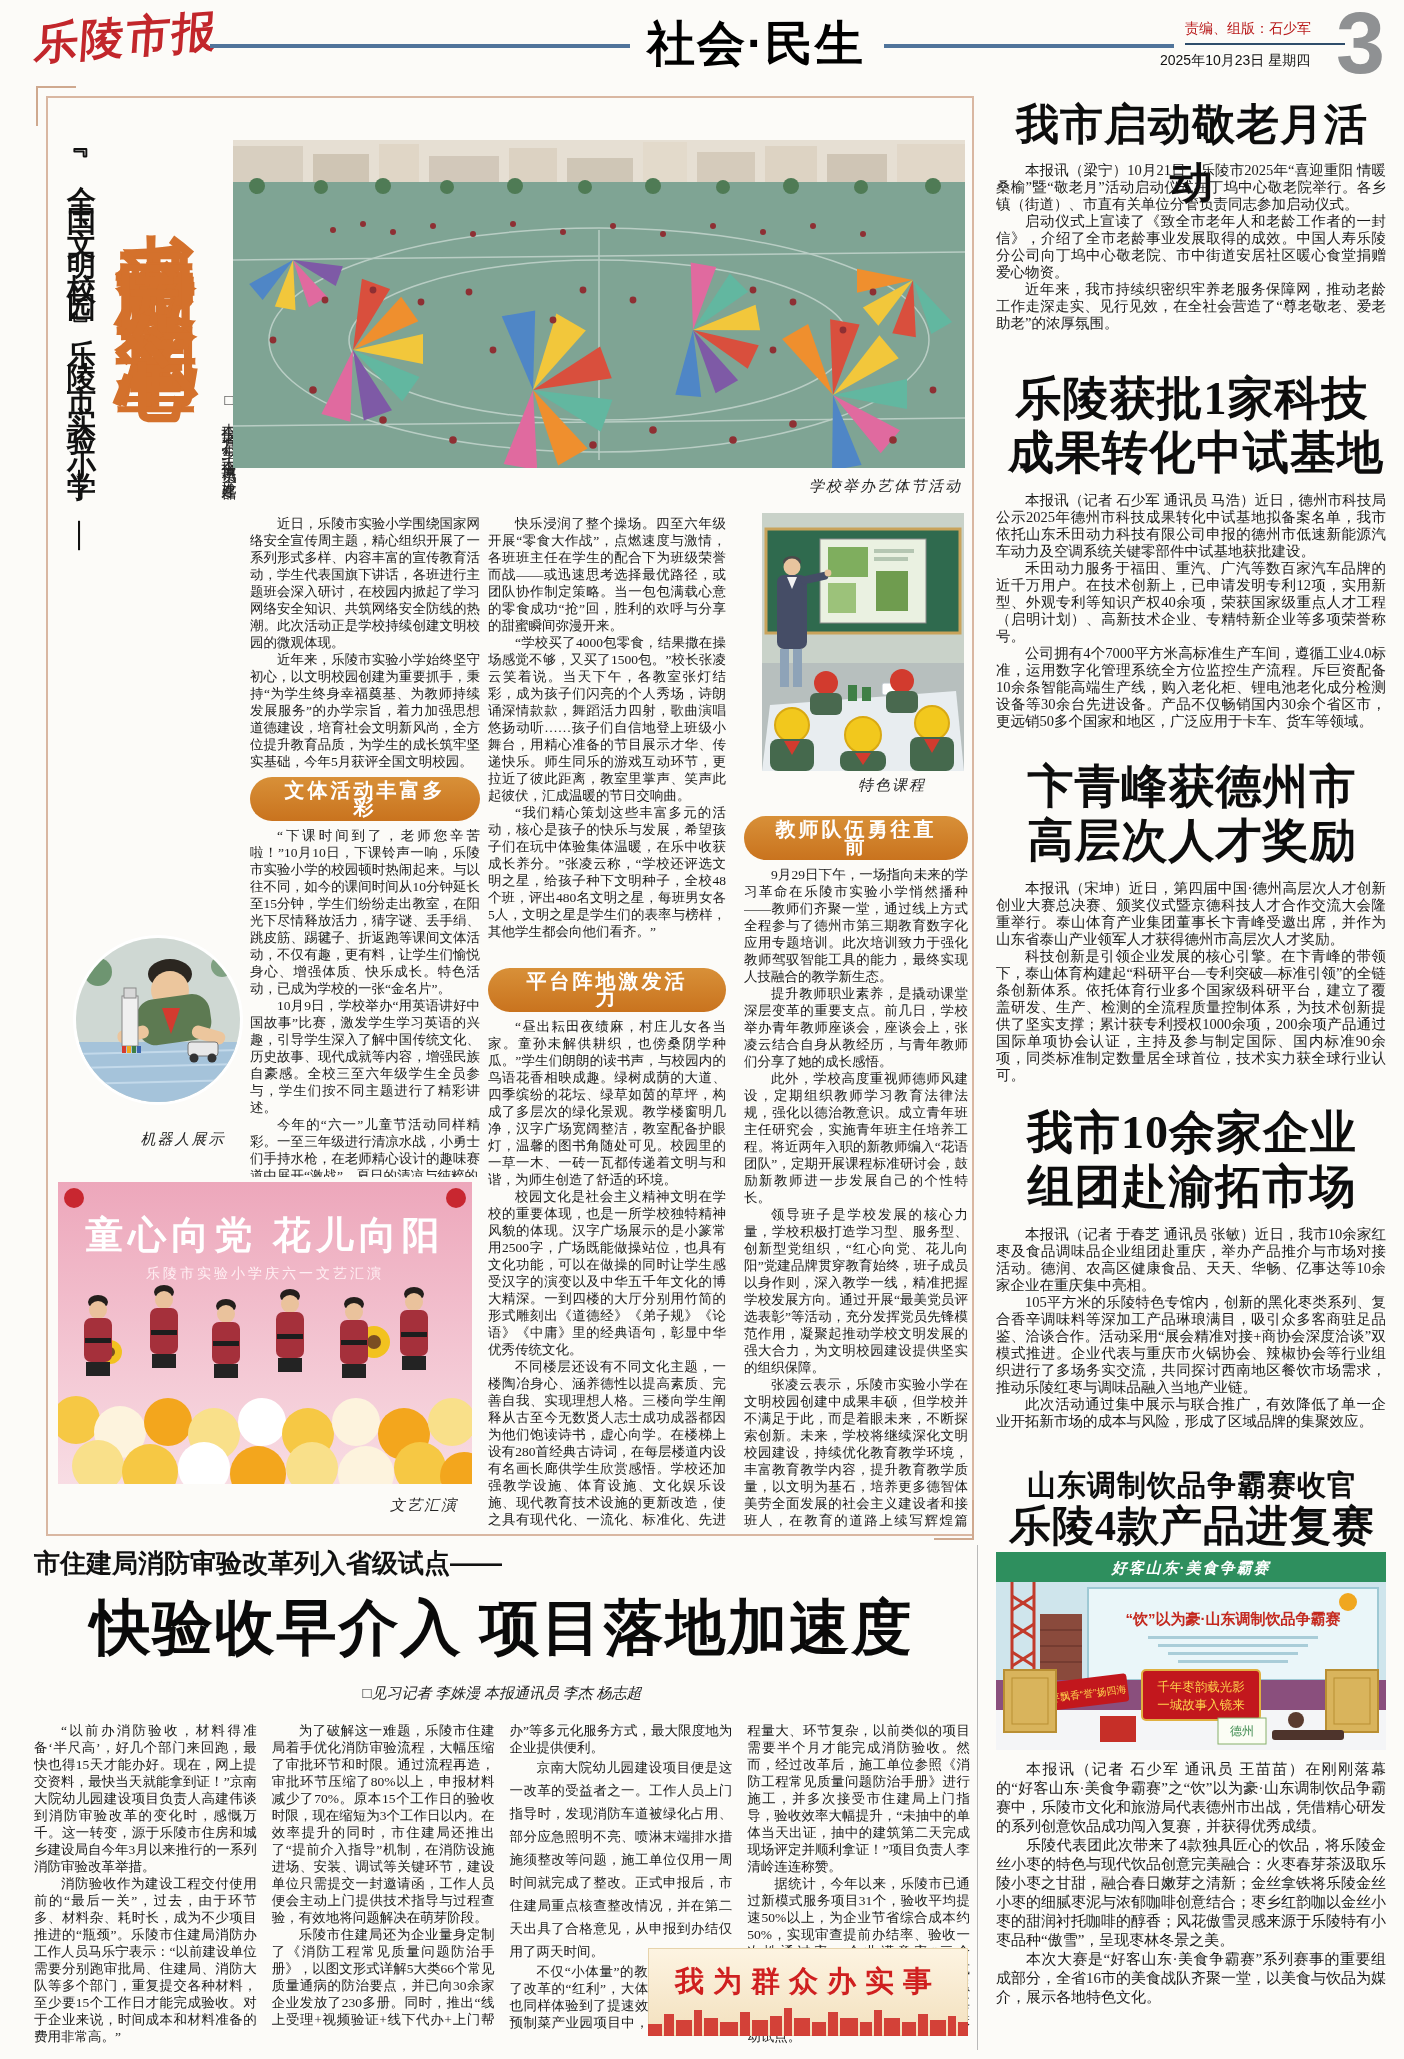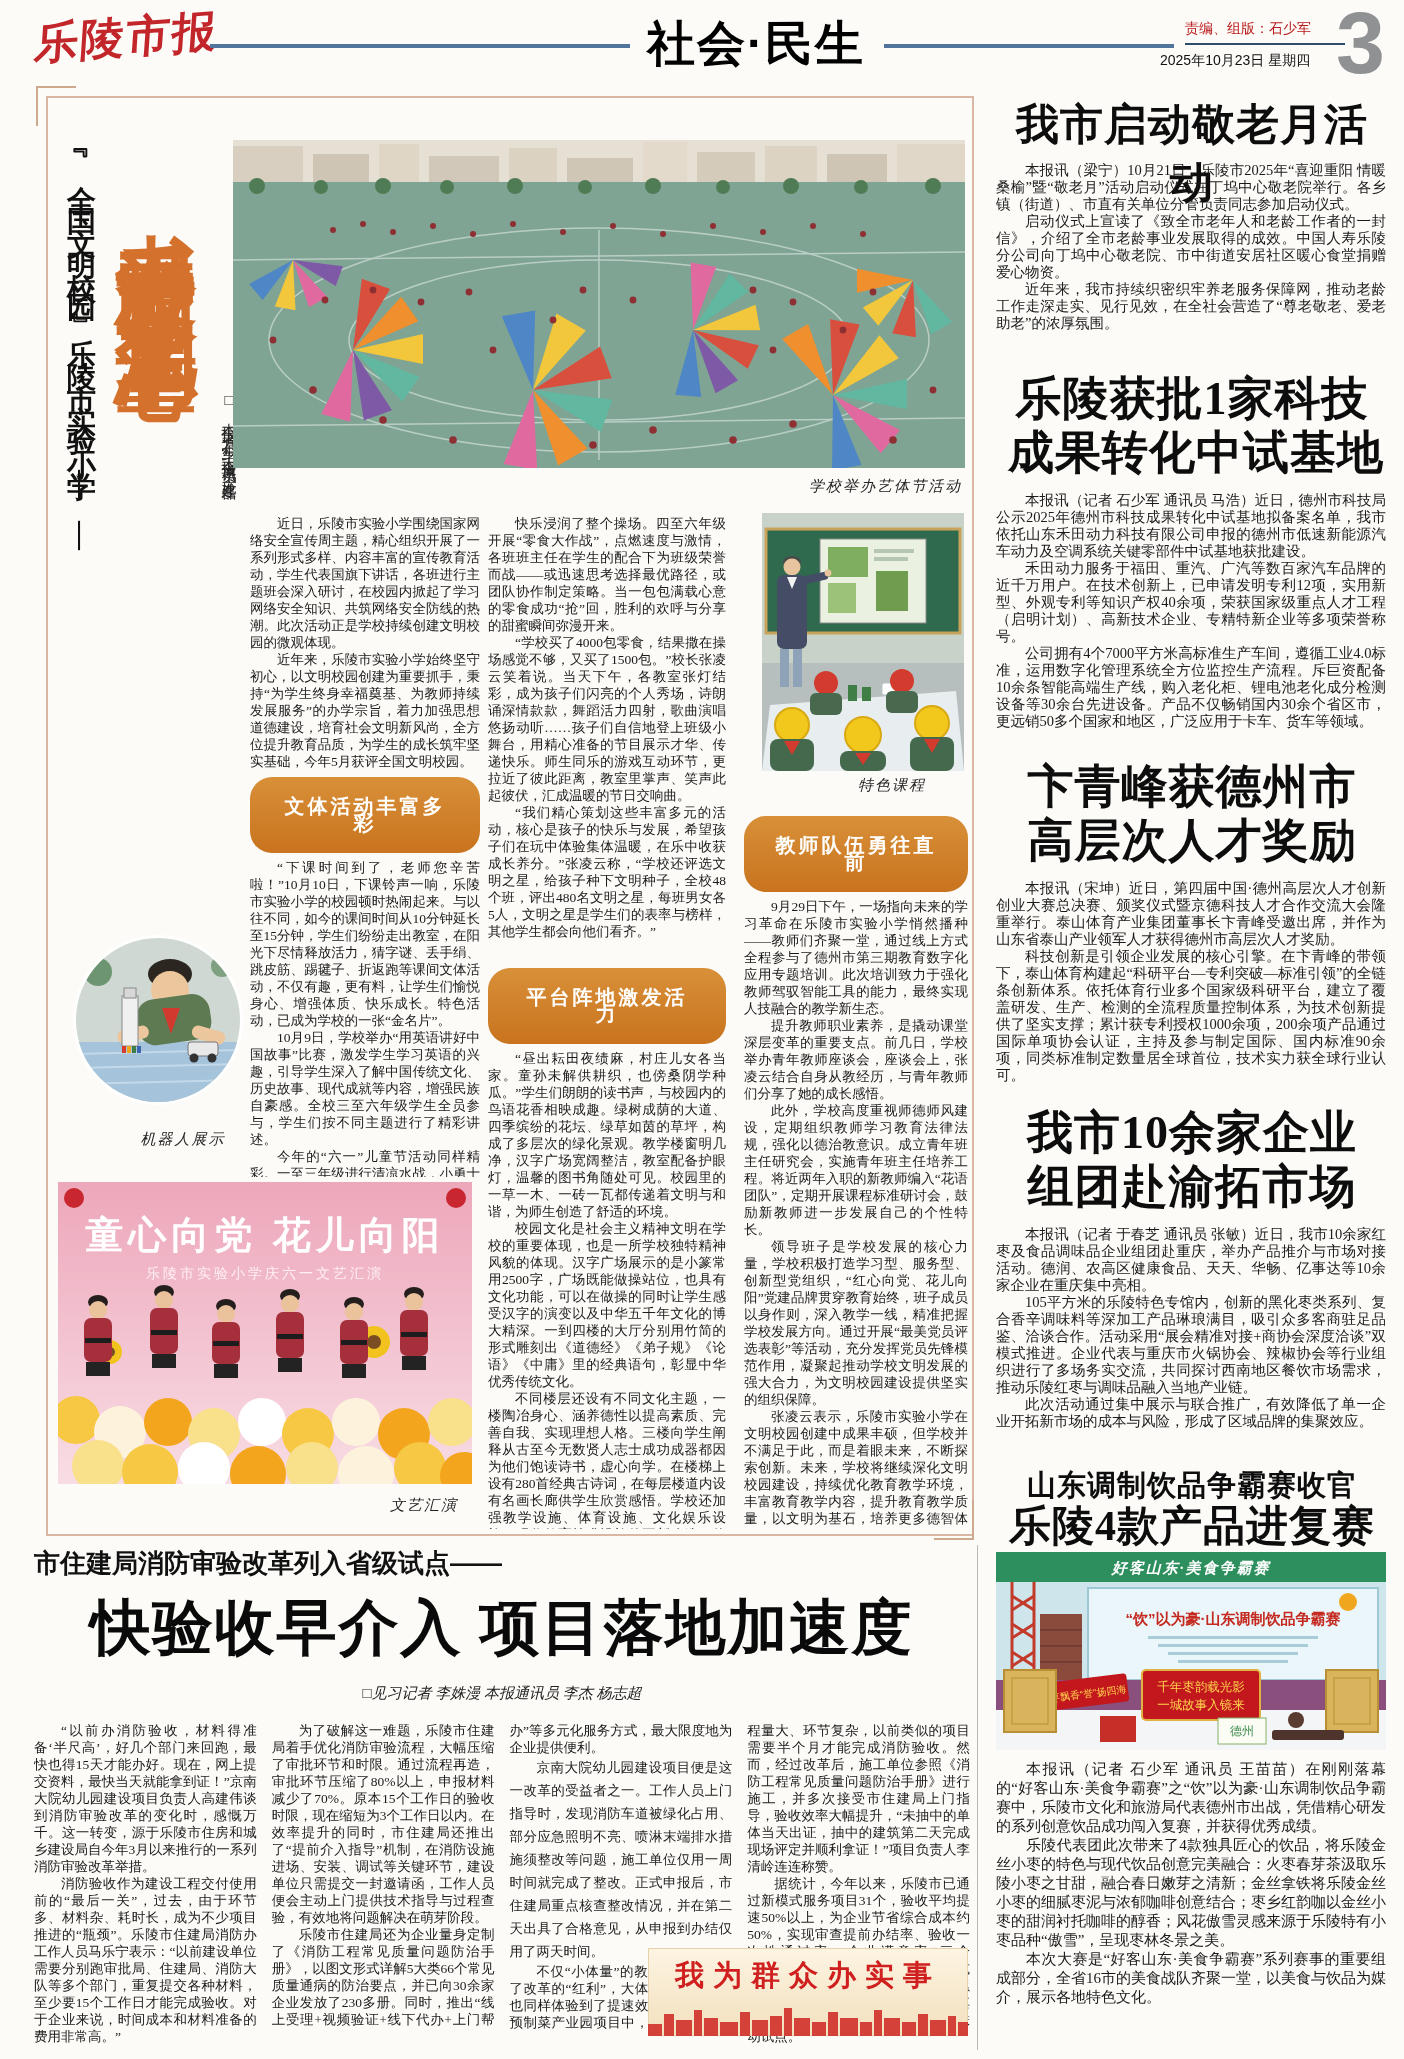--- a/index.html
+++ b/index.html
@@ -6,21 +6,21 @@
   body{position:relative;width:1404px;height:2059px;background:#fcfbf8;color:#1a1a1a;
        font-family:"Liberation Serif","DejaVu Serif",serif;overflow:hidden}
   .abs{position:absolute}
   .p{margin:0;text-indent:2em;text-align:justify}
   .col{font-size:13.5px;line-height:17px;overflow:hidden}
   .sideb p{margin:0;text-indent:2em;text-align:justify;font-size:14.5px;line-height:17px}
   .side-title{margin:0;font-weight:900;text-align:center;color:#0d0d0d;letter-spacing:1px}
   .badge-wrap{text-align:center;margin:7px 0 6px 0;text-indent:0}
   .badge{display:inline-block;background:linear-gradient(#d89038,#c9731e);color:#fff;
          font-family:"Liberation Sans","DejaVu Sans",sans-serif;font-weight:700;
-         font-size:20px;letter-spacing:3px;padding:21px 28px;border-radius:22px}
+         font-size:20px;letter-spacing:3px;padding:5px 28px;border-radius:22px}
   .caption{font-style:italic;font-size:15px;color:#222;letter-spacing:2px}
   .vert{writing-mode:vertical-rl}
   .hairline{background:#b9b9b9}
   .frame{border:2px solid #d9b7a2}
   .corner{border-color:#cfa98f;border-style:solid}
   svg{display:block}
 </style>
 </head>
 <body>
 
@@ -470,21 +470,21 @@
     <p class="p" style="font-size:13.5px;line-height:17px">消防验收作为建设工程交付使用前的“最后一关”，过去，由于环节多、材料杂、耗时长，成为不少项目推进的“瓶颈”。乐陵市住建局消防办工作人员马乐宁表示：“以前建设单位需要分别跑审批局、住建局、消防大队等多个部门，重复提交各种材料，至少要15个工作日才能完成验收。对于企业来说，时间成本和材料准备的费用非常高。”</p>
     <p class="p" style="font-size:13.5px;line-height:17px">为了破解这一难题，乐陵市住建局着手优化消防审验流程，大幅压缩了审批环节和时限。通过流程再造，审批环节压缩了80%以上，申报材料减少了70%。原本15个工作日的验收时限，现在缩短为3个工作日以内。在效率提升的同时，市住建局还推出了“提前介入指导”机制，在消防设施进场、安装、调试等关键环节，建设单位只需提交一封邀请函，工作人员便会主动上门提供技术指导与过程查验，有效地将问题解决在萌芽阶段。</p>
     <p class="p" style="font-size:13.5px;line-height:17px">乐陵市住建局还为企业量身定制了《消防工程常见质量问题防治手册》，以图文形式详解5大类66个常见质量通病的防治要点，并已向30余家企业发放了230多册。同时，推出“线上受理+视频验证+线下代办+上门帮办”等多元化服务方式，最大限度地为企业提供便利。</p>
     <p class="p" style="font-size:13.5px;line-height:23px">京南大院幼儿园建设项目便是这一改革的受益者之一。工作人员上门指导时，发现消防车道被绿化占用、部分应急照明不亮、喷淋末端排水措施须整改等问题，施工单位仅用一周时间就完成了整改。正式申报后，市住建局重点核查整改情况，并在第二天出具了合格意见，从申报到办结仅用了两天时间。</p>
     <p class="p" style="font-size:13.5px;line-height:17px">不仅“小体量”的教育项目享受到了改革的“红利”，大体量的产业项目也同样体验到了提速效果。在乐陵市预制菜产业园项目中，11个车间的工程量大、环节复杂，以前类似的项目需要半个月才能完成消防验收。然而，经过改革后，施工单位参照《消防工程常见质量问题防治手册》进行施工，并多次接受市住建局上门指导，验收效率大幅提升，“未抽中的单体当天出证，抽中的建筑第二天完成现场评定并顺利拿证！”项目负责人李清岭连连称赞。</p>
     <p class="p" style="font-size:13.5px;line-height:17px">据统计，今年以来，乐陵市已通过新模式服务项目31个，验收平均提速50%以上，为企业节省综合成本约50%，实现审查提前办结率、验收一次性通过率、企业满意率“三个100%”。乐陵的探索，不仅为企业减负增效，也为全省消防审验改革积累了可复制、可推广的经验。目前，其经验已被列入山东省消防验收衔接联动试点。</p>
   </div>
 
   <div class="abs" style="left:648px;top:1948px;width:320px;height:88px;background:linear-gradient(#fdf4e2,#f3e0bd);
               box-shadow:0 0 0 1px #e6d3ab inset;overflow:hidden">
-    <div style="margin-top:8px;text-align:center;color:#cf1f1f;font-weight:900;font-size:29px;
+    <div style="margin-top:14px;text-align:center;color:#cf1f1f;font-weight:900;font-size:29px;
                 letter-spacing:9px;font-family:'Liberation Serif',serif">我为群众办实事</div>
     <svg width="320" height="30" viewBox="0 0 320 30" style="position:absolute;bottom:0;left:0">
       <g fill="#d0302a" opacity="0.9">
         <rect x="0" y="18" width="14" height="12"></rect>
           <rect x="16" y="8" width="10" height="22"></rect>
           <rect x="28" y="14" width="16" height="16"></rect>
         <rect x="46" y="4" width="8" height="26"></rect>
           <rect x="56" y="12" width="14" height="18"></rect>
           <rect x="72" y="16" width="18" height="14"></rect>
         <rect x="92" y="6" width="10" height="24"></rect>

